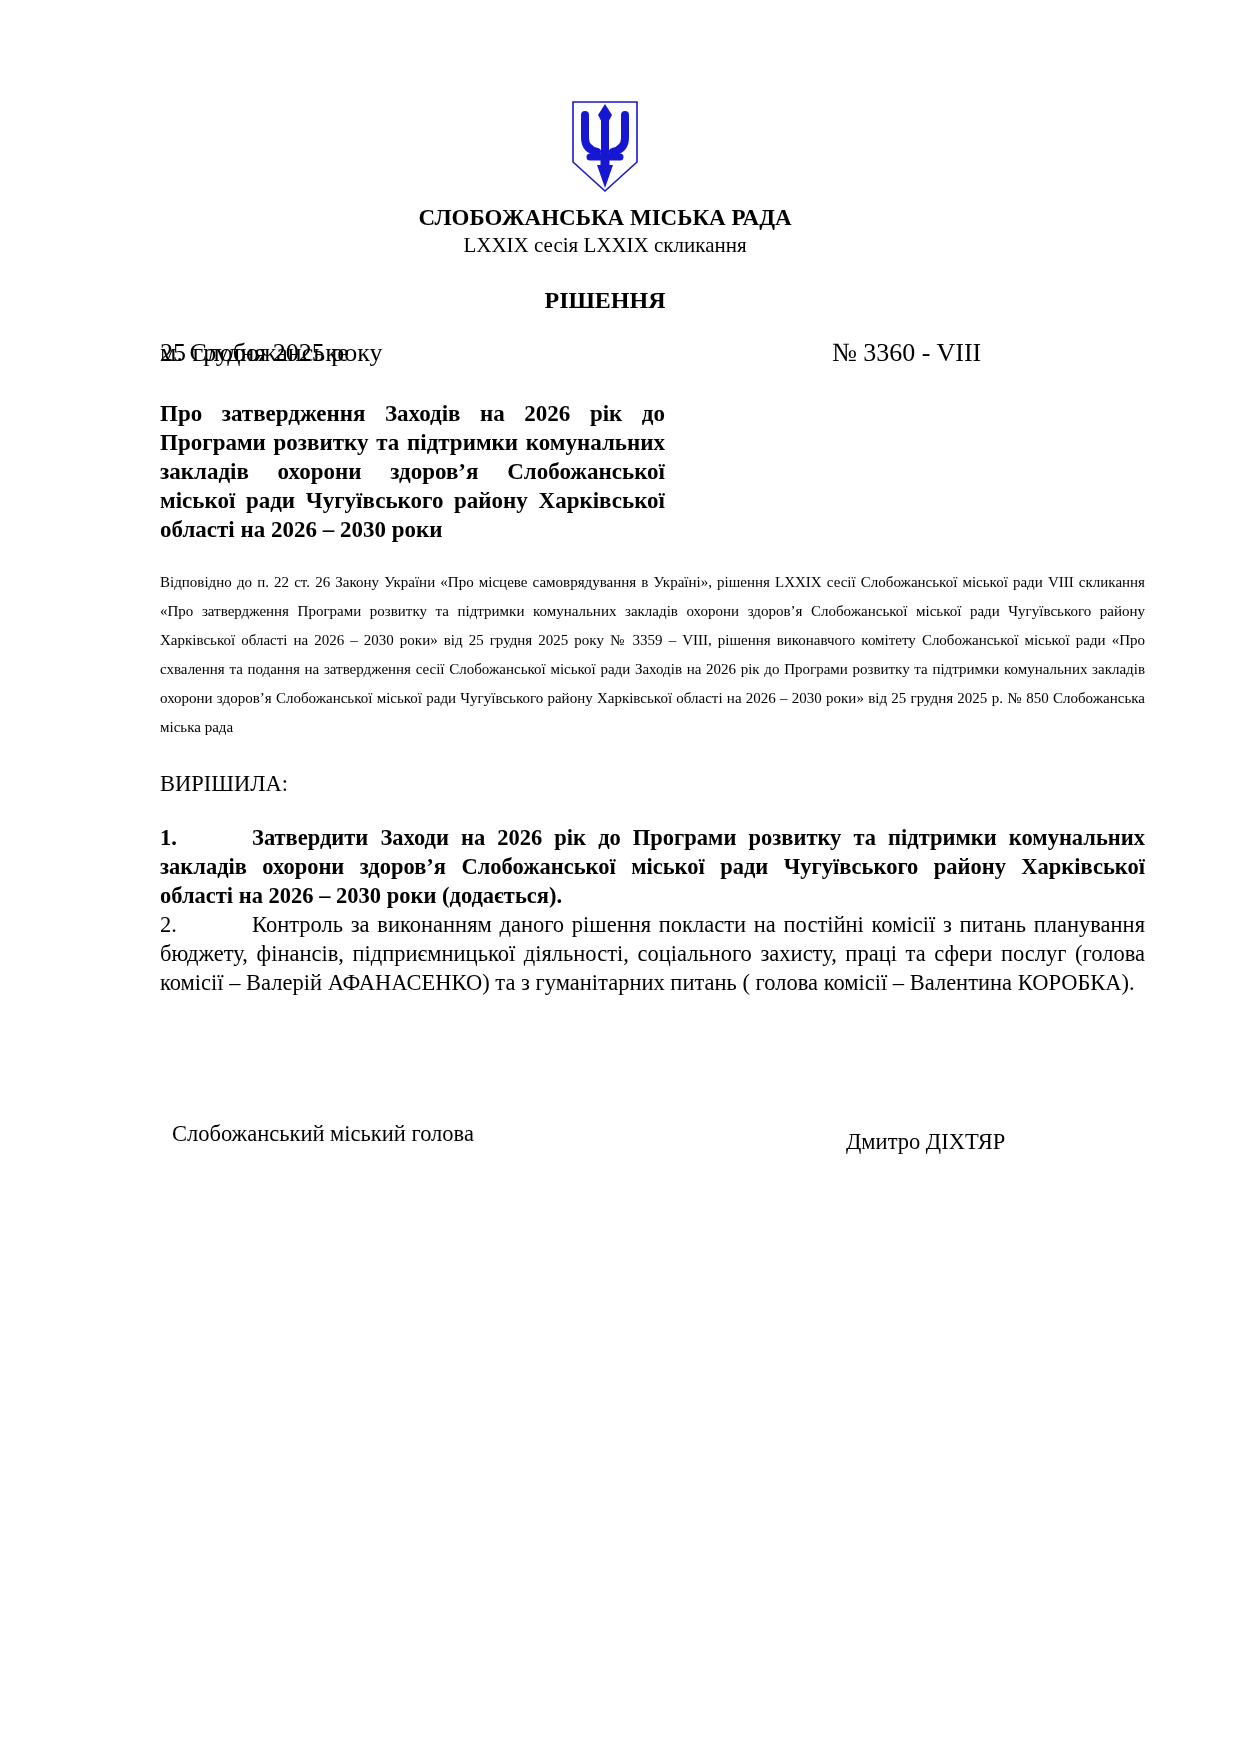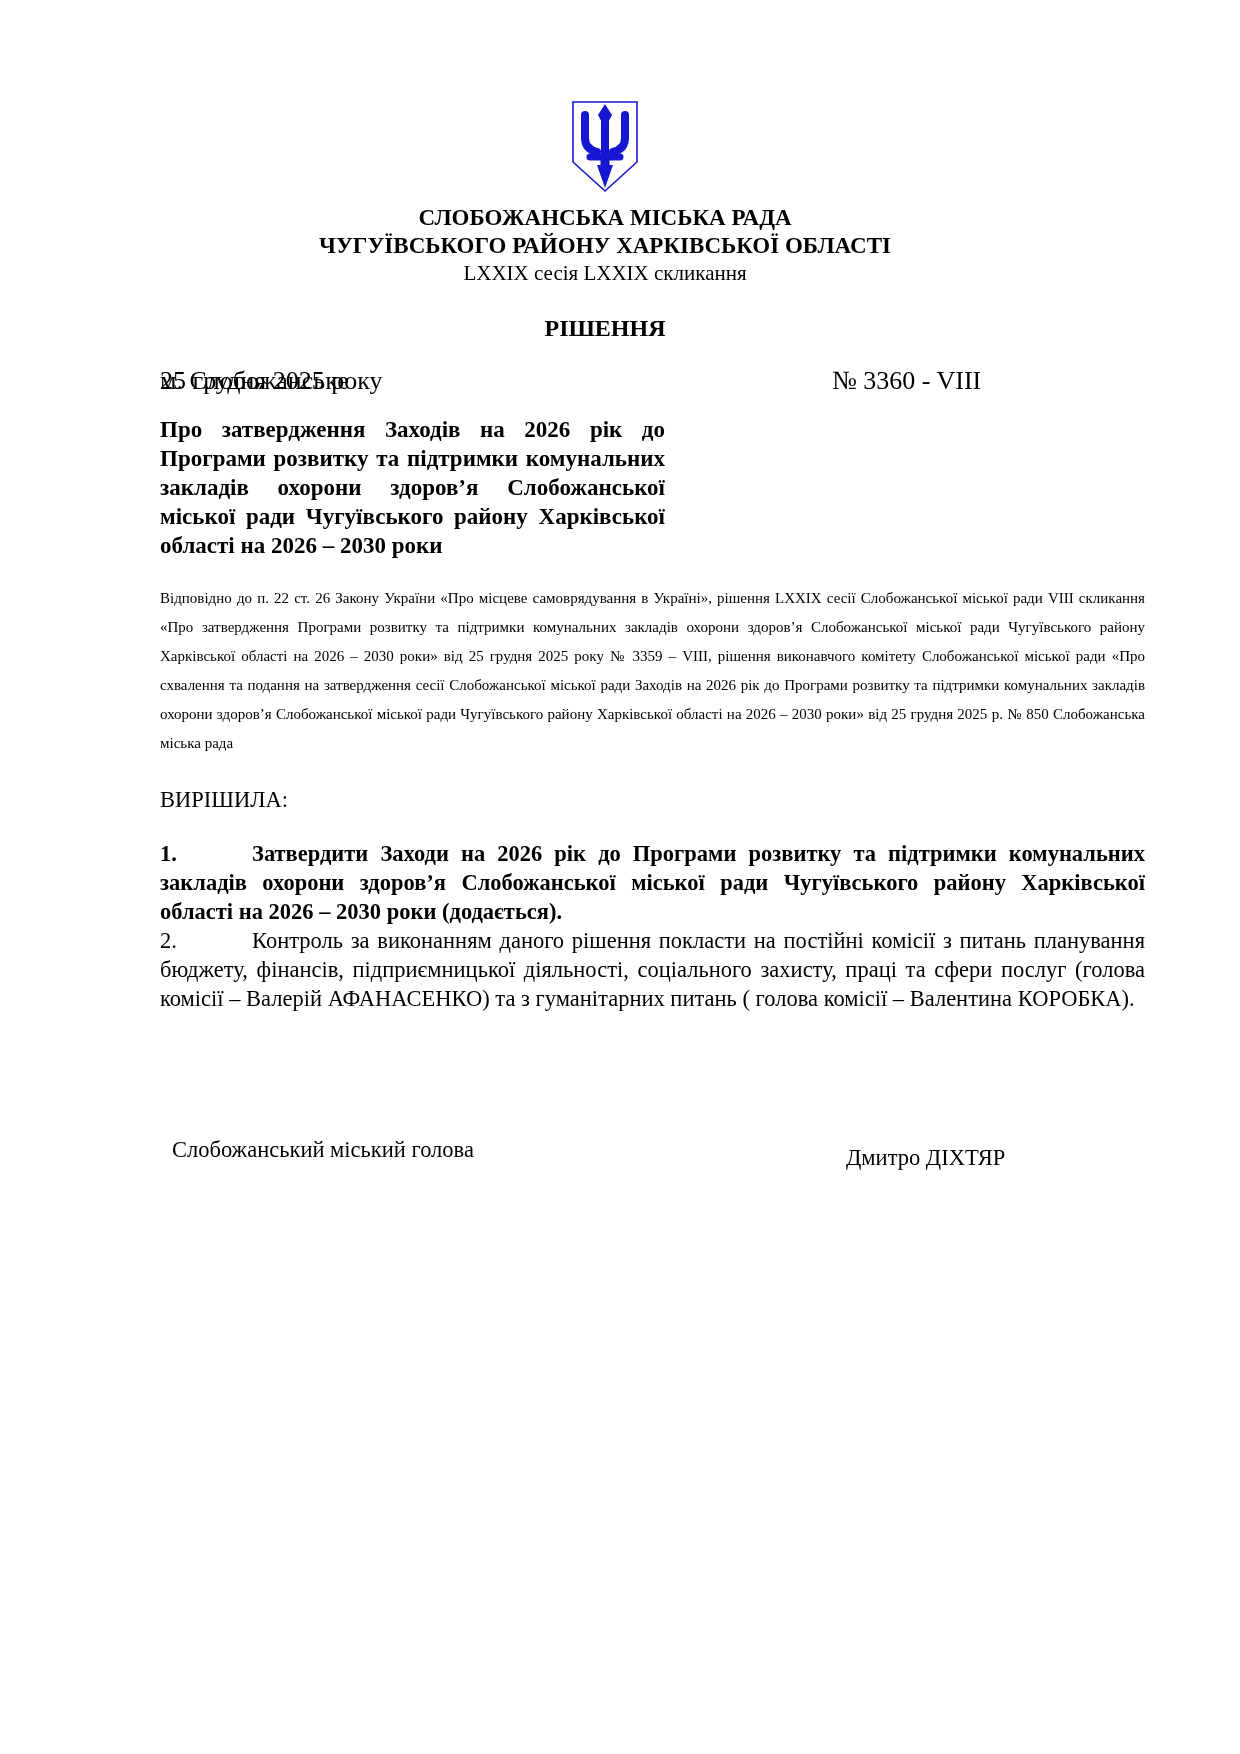--- a/index.html
+++ b/index.html
@@ -48,21 +48,21 @@
     width: 890px;
     margin-top: 24px;
     font-size: 26px;
     line-height: 28px;
     height: 28px;
   }
   .meta-date { position: absolute; left: 0; top: 0; }
   .meta-place { position: absolute; left: 0; right: 3px; top: 0; text-align: left; }
   .meta-number { position: absolute; left: 672px; top: 0; white-space: nowrap; }
   .subject {
-    margin-top: 20px;
+    margin-top: 32px;
     width: 505px;
     font-weight: bold;
     font-size: 23px;
     line-height: 29px;
     text-align: justify;
   }
   .preamble {
     margin: 24px 0 12px 0;
     width: 985px;
     font-size: 15px;
@@ -112,21 +112,20 @@
         <line x1="35" y1="16" x2="35" y2="58" stroke-width="8"></line>
         <line x1="20" y1="57" x2="50" y2="57" stroke-width="7"></line>
         <line x1="35" y1="57" x2="35" y2="67" stroke-width="9"></line>
       </g>
       <path d="M35 88 L27 65 H43 Z" fill="#1717d2"></path>
       <path d="M35 4 L42 15 L35 28 L28 15 Z" fill="#1717d2"></path>
     </svg>
   </div>
 
   <div class="center-block org-name">СЛОБОЖАНСЬКА МІСЬКА РАДА</div>
-  <div class="center-block org-region">ЧУГУЇВСЬКОГО РАЙОНУ ХАРКІВСЬКОЇ ОБЛАСТІ</div>
   <div class="center-block session">LXXIX сесія LXXIX скликання</div>
 
   <div class="center-block doc-type">РІШЕННЯ</div>
 
   <div class="meta-row">
     <span class="meta-date">25 грудня 2025 року</span>
     <span class="meta-place">м. Слобожанське</span>
     <span class="meta-number">№ 3360 - VIII</span>
   </div>
 

